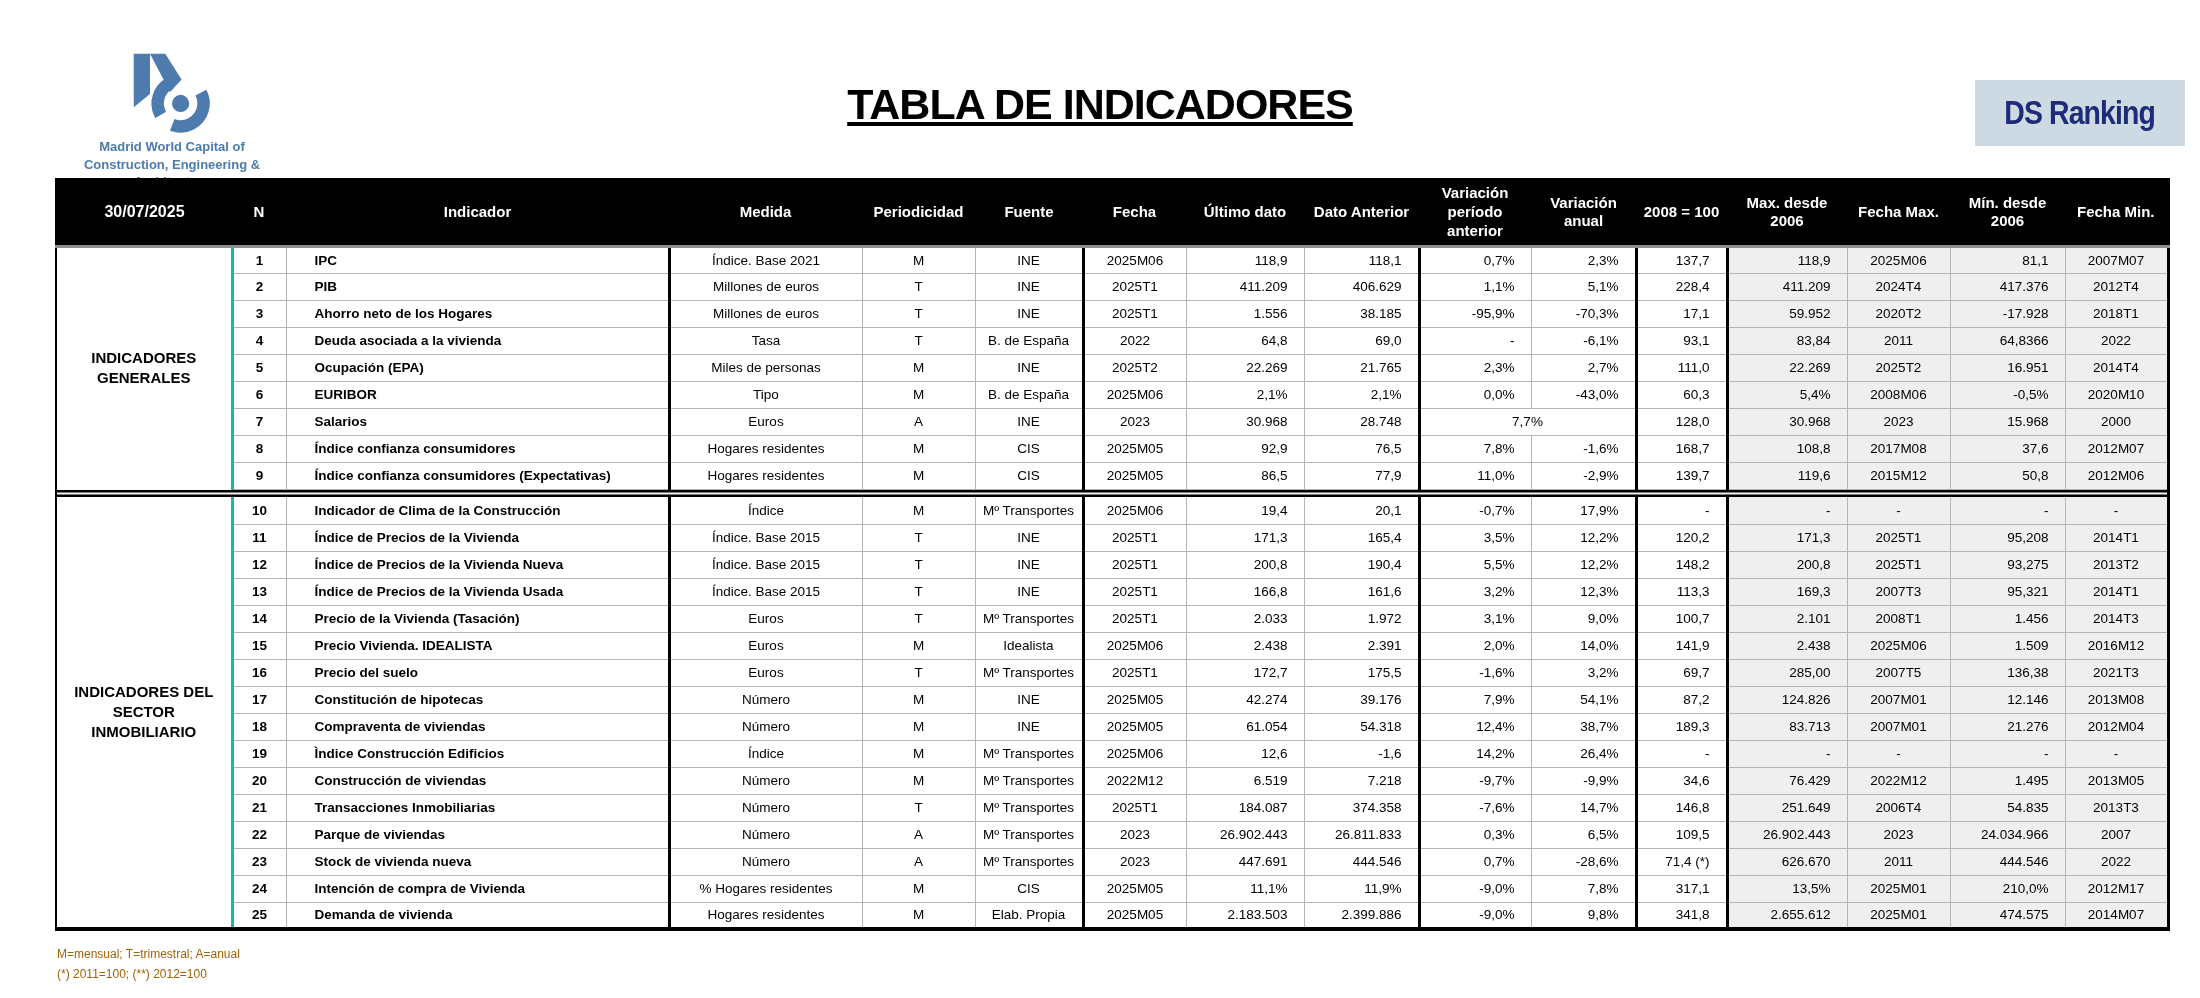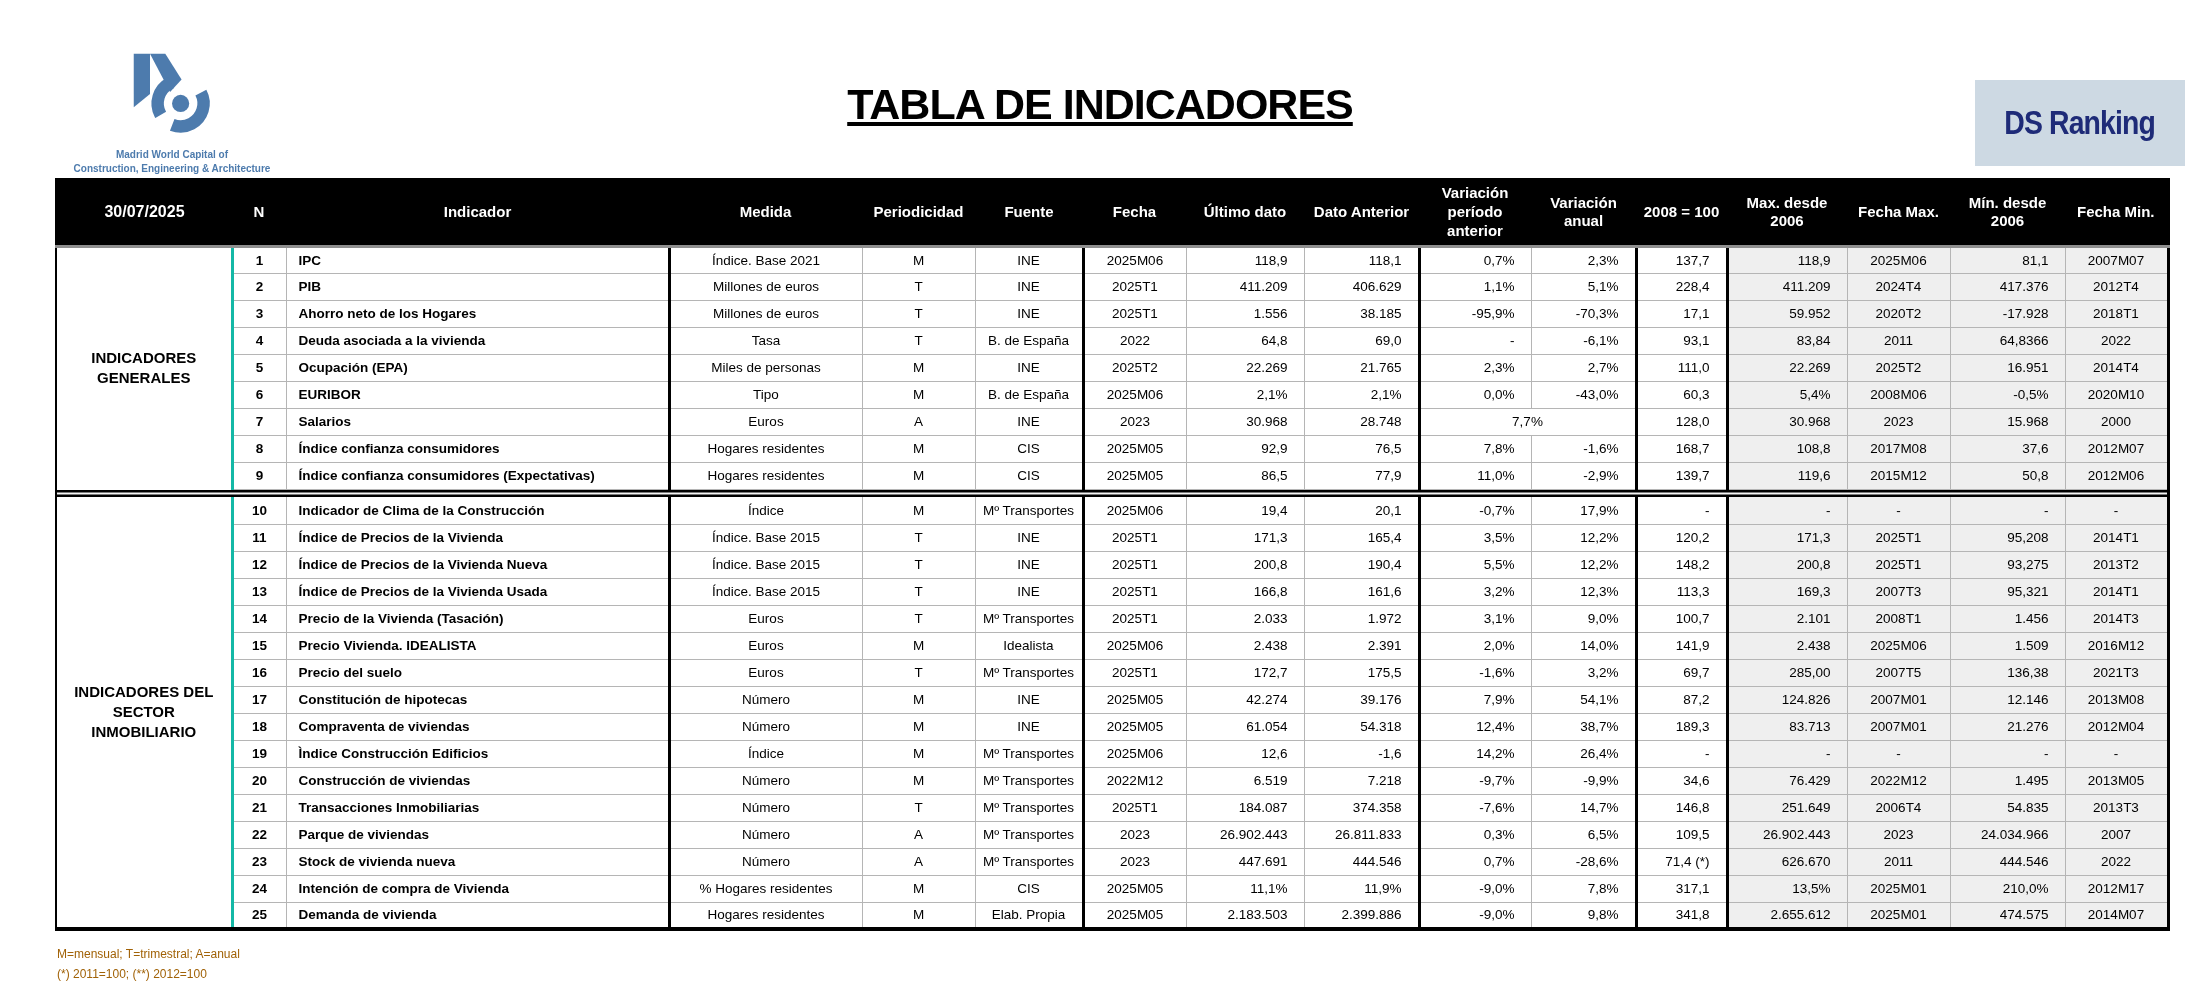--- a/index.html
+++ b/index.html
@@ -3,46 +3,46 @@
 <meta charset="utf-8">
 <style>
   * { box-sizing: border-box; }
   html,body { margin:0; padding:0; background:#ffffff; }
   body { width:2200px; height:998px; font-family:"Liberation Sans", sans-serif; color:#000; }
   .page { position:relative; width:2200px; height:998px; overflow:hidden; background:#fff; }
 
   
   .logo { position:absolute; left:62px; top:48px; width:220px; text-align:center; }
   .logo svg { width:96px; height:88px; display:block; margin:0 auto; }
-  .logo-caption { margin-top:12px; font-size:10px; line-height:1.35; color:#4d7bad; font-weight:bold; }
+  .logo-caption { margin-top:2px; font-size:13px; line-height:1.35; color:#4d7bad; font-weight:bold; }
 
   .page-title { position:absolute; left:0; right:0; top:80px; text-align:center;
                 font-size:43px; font-weight:bold; letter-spacing:-1px; color:#000;text-decoration:underline; }
 
-  .ds-badge { position:absolute; right:15px; top:80px; width:210px; height:86px;
+  .ds-badge { position:absolute; right:15px; top:80px; width:210px; height:66px;
               background:#cdd9e3; display:flex; align-items:center; justify-content:center; }
   .ds-badge span { color:#1e2b78; font-weight:bold; font-size:33px; letter-spacing:-1px;
                    transform:scaleX(0.86); white-space:nowrap; }
 
   
   table.indicators { position:absolute; left:55px; top:178px; width:2112px;
                      border-collapse:collapse; table-layout:fixed;
                      border-left:2px solid #000; border-right:3px solid #000;
                      border-top:2px solid #000; border-bottom:4px solid #000; }
 
   thead th { background:#000; color:#fff; font-size:15px; font-weight:bold; text-align:center;
              height:67px; padding:2px 4px; line-height:1.25; border:none; border-bottom:3px solid #8f8f8f; }
   thead th.th-date { font-size:16px;margin-left:24px; }
 
   tbody td { font-size:13.5px; height:27px; padding:0 5px;
              border-right:1px solid #b5b5b5; border-bottom:1px solid #b5b5b5;
              white-space:nowrap; overflow:hidden; }
 
   td.ac { text-align:center; }
-  td.al { text-align:left; padding-left:12px; }
+  td.al { text-align:left; padding-left:28px; }
   td.ar { text-align:right; padding-right:16px; }
   td.b  { font-weight:bold; }
   td.bR { border-right:3px solid #000; }
   td.gray { background:#efefef; }
 
   td.group-cell { font-weight:bold; font-size:15px; text-align:center; vertical-align:middle;
                   background:#fff; line-height:1.35; padding:0 12px; white-space:normal;
                   border-bottom:none; border-right:3px solid #14b8a6; }
 
   tr.section-divider td { height:8px; padding:0; border:none;

